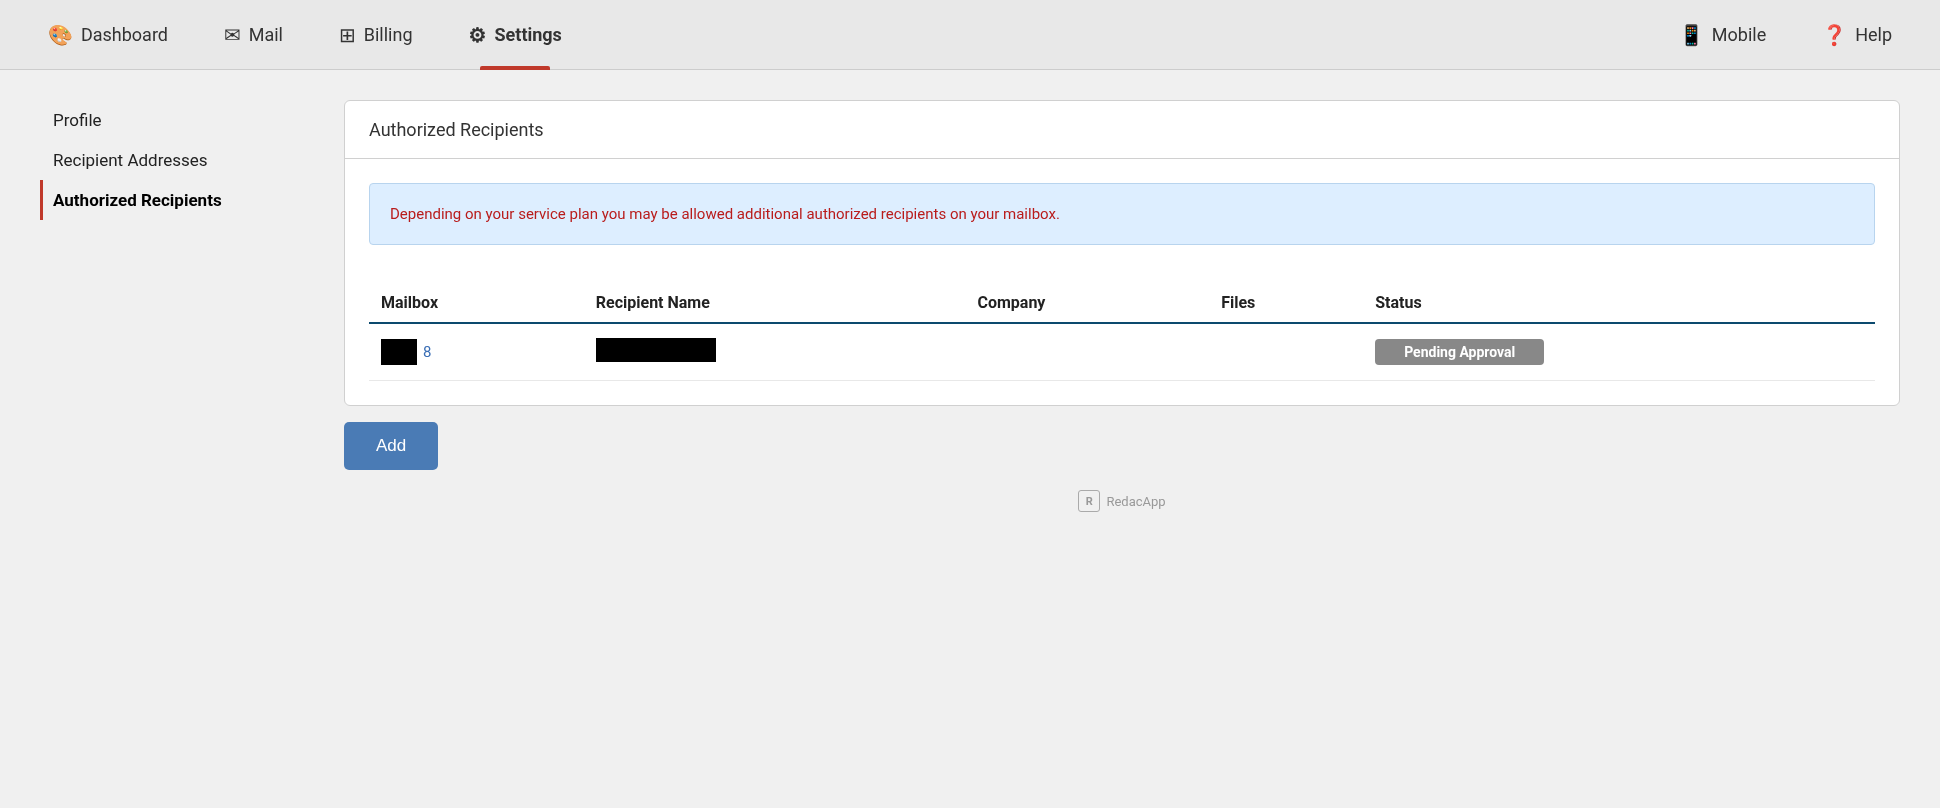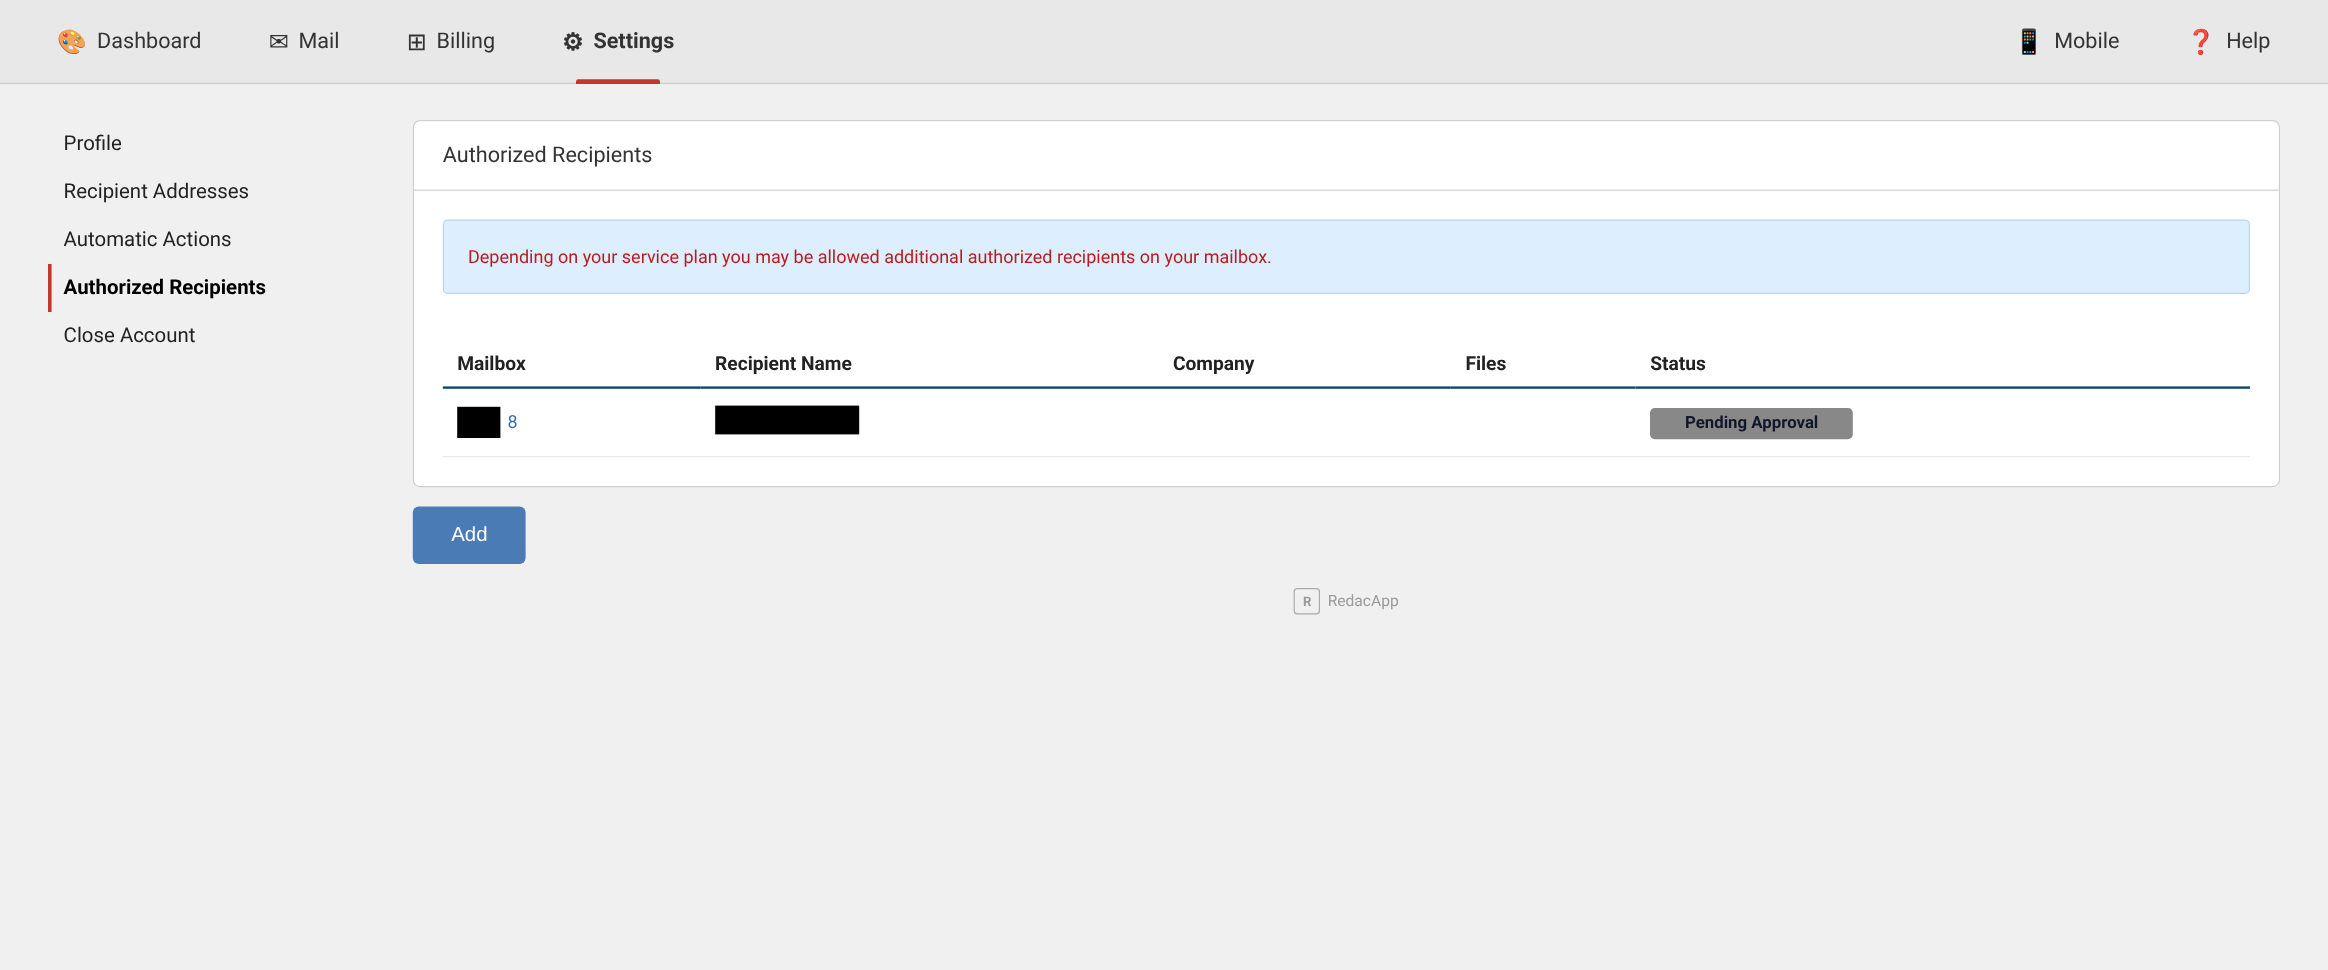--- a/index.html
+++ b/index.html
@@ -156,21 +156,21 @@
       font-size: 15px;
     }
     .name-box {
       width: 120px;
       height: 24px;
       background: #000;
       display: inline-block;
     }
     .status-badge {
       background: #888;
-      color: #0f172a;
+      color: #ffffff;
       padding: 5px 29px;
       border-radius: 4px;
       font-size: 14px;
       font-weight: bold;
       white-space: nowrap;
     }
 
     
     .add-btn {
       margin-top: 16px;
@@ -244,28 +244,22 @@
 
 <div class="main-layout">
 
   <aside class="sidebar">
     <a class="sidebar-item">
       <span>Profile</span>
     </a>
     <a class="sidebar-item">
       <span>Recipient Addresses</span>
     </a>
-    <a class="sidebar-item">
-      <span>Automatic Actions</span>
-    </a>
     <a class="sidebar-item active">
       <span>Authorized Recipients</span>
-    </a>
-    <a class="sidebar-item">
-      <span>Close Account</span>
     </a>
   </aside>
 
   <div class="content">
 
     <div class="card">
       <div class="card-header">Authorized Recipients</div>
       <div class="card-body">
 
         <div class="info-box">

